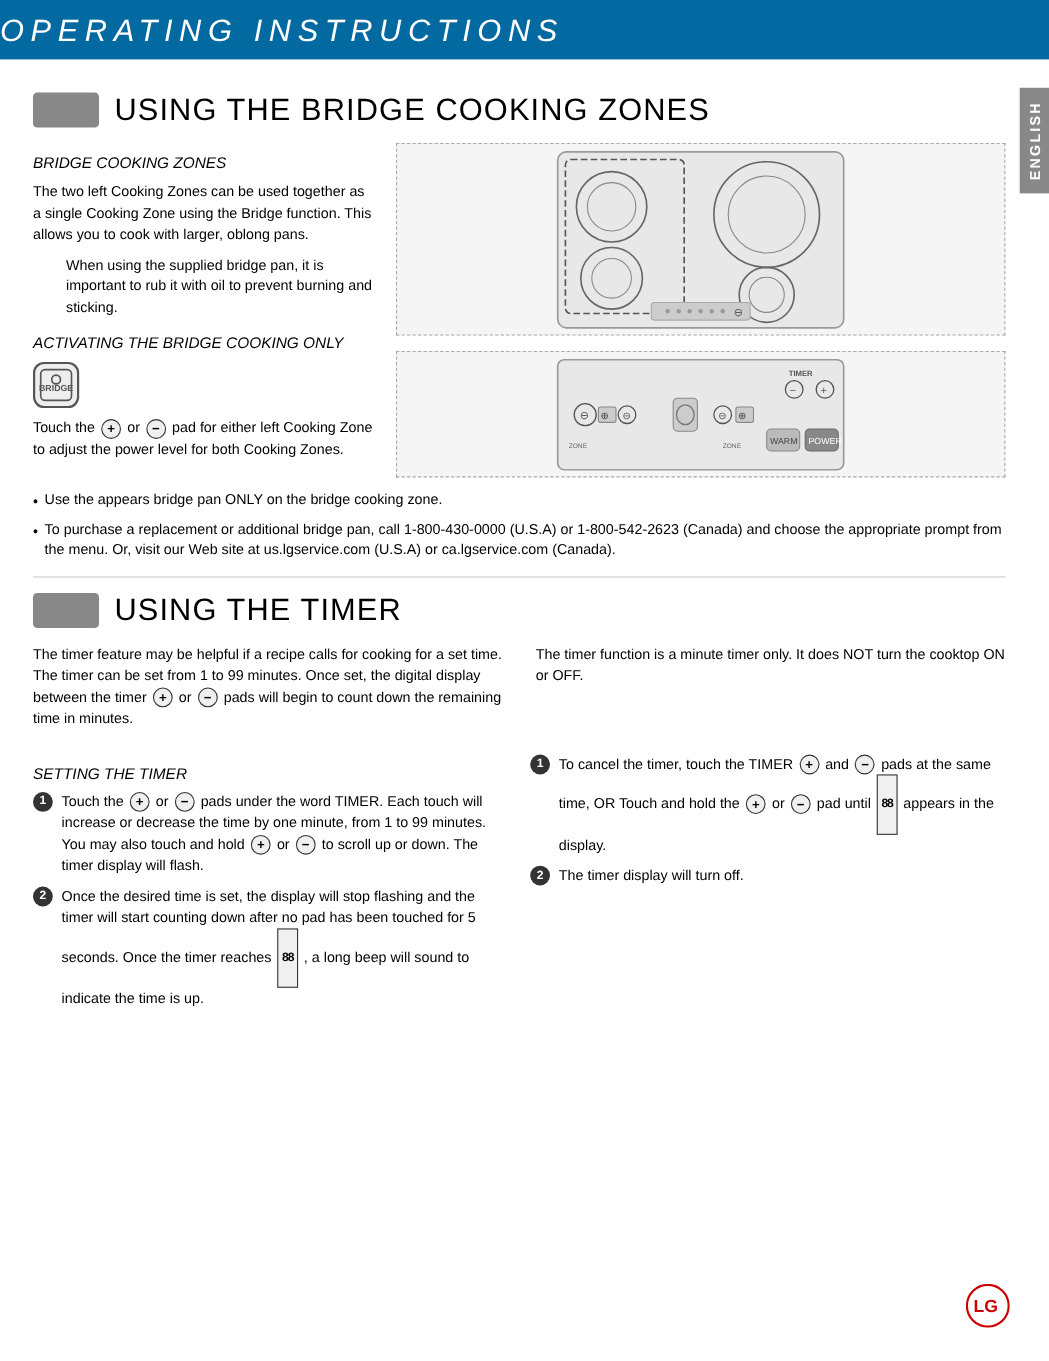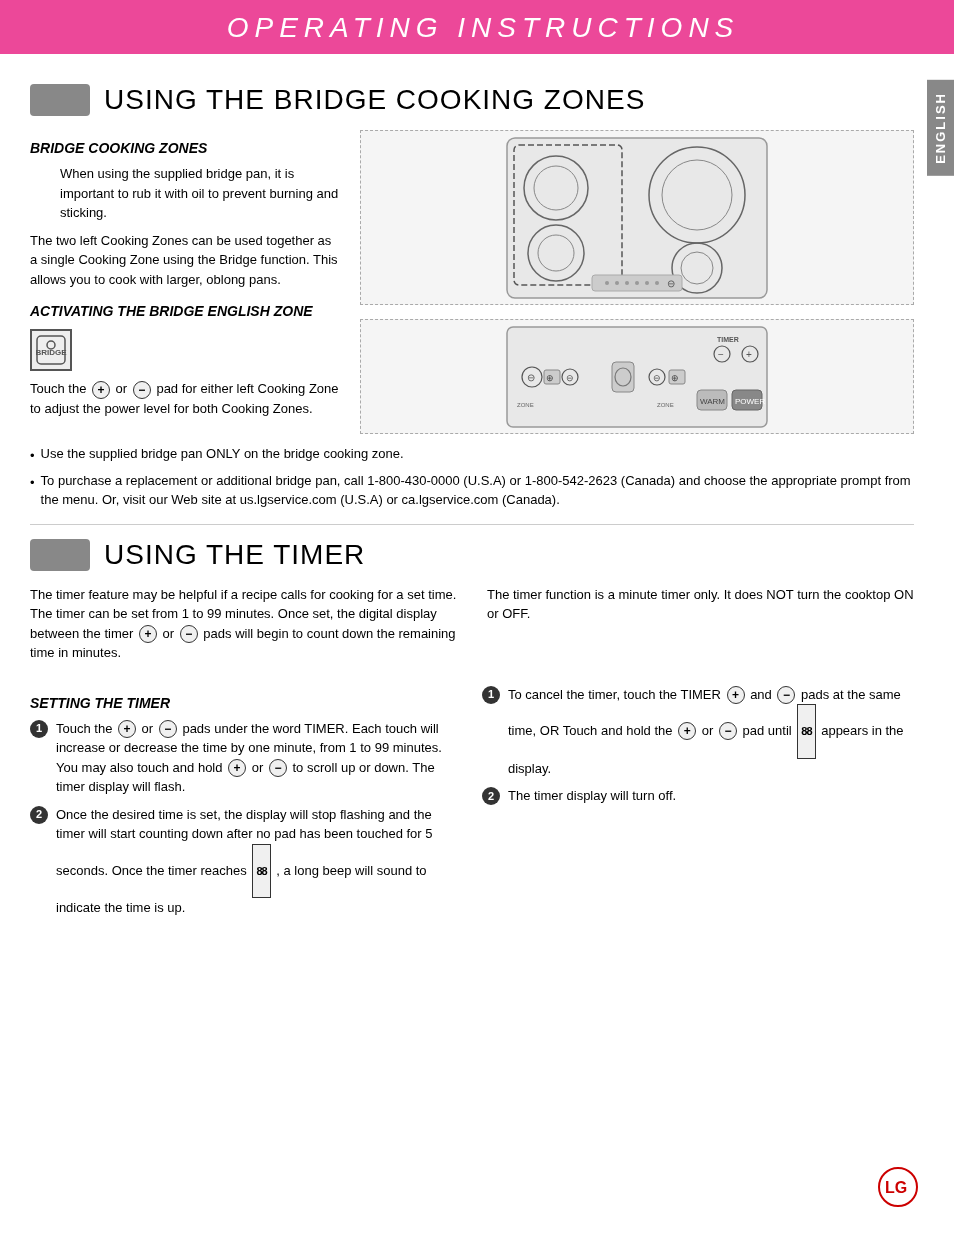--- a/index.html
+++ b/index.html
@@ -7,23 +7,23 @@
       font-family: Arial, sans-serif;
       background: #fff;
       width: 954px;
       min-height: 1237px;
       position: relative;
       overflow-x: hidden;
     }
 
     
     .header {
-      background: #ec4899;
-      text-align: center;
-      padding: 12px 0 10px 12px;
+      background: #0369a1;
+      text-align: left;
+      padding: 12px 0 10px 0;
       margin-bottom: 0;
     }
     .header-title {
       color: #fff;
       font-size: 28px;
       letter-spacing: 6px;
       font-weight: normal;
       font-style: italic;
       text-transform: uppercase;
     }
@@ -67,21 +67,21 @@
     .section-title {
       font-size: 28px;
       font-weight: normal;
       text-transform: uppercase;
       letter-spacing: 1px;
     }
 
     
     .sub-heading {
       font-size: 14px;
-      font-weight: bold;
+      font-weight: normal;
       font-style: italic;
       margin-bottom: 8px;
       margin-top: 10px;
     }
 
     
     .body-text {
       font-size: 13px;
       line-height: 1.5;
       margin-bottom: 8px;
@@ -126,21 +126,21 @@
       display: flex;
       align-items: flex-start;
       gap: 10px;
       margin-bottom: 8px;
       margin-top: 10px;
     }
     .bridge-icon {
       width: 42px;
       height: 42px;
       border: 2px solid #555;
-      border-radius: 0;
+      border-radius: 10px;
       display: flex;
       align-items: center;
       justify-content: center;
       flex-shrink: 0;
       background: #eee;
     }
 
     
     .inline-btn {
       display: inline-flex;
@@ -259,25 +259,25 @@
 
   <div class="section-header">
     <div class="section-bar"></div>
     <div class="section-title">USING THE BRIDGE COOKING ZONES</div>
   </div>
 
   <div class="two-col">
     <div class="col-left">
 
       <div class="sub-heading">BRIDGE COOKING ZONES</div>
+      <div class="body-text">The two left Cooking Zones can be used together as a single Cooking Zone using the Bridge function. This allows you to cook with larger, oblong pans.</div>
       <div class="body-text" style="padding-left:30px;">When using the supplied bridge pan, it is important to rub it with oil to prevent burning and sticking.</div>
-      <div class="body-text">The two left Cooking Zones can be used together as a single Cooking Zone using the Bridge function. This allows you to cook with larger, oblong pans.</div>
 
       <div class="sub-heading" style="margin-top:14px;">
-        <span>ACTIVATING THE BRIDGE ENGLISH ZONE</span>
+        <span>ACTIVATING THE BRIDGE COOKING ONLY</span>
       </div>
 
       <div class="bridge-icon-wrap">
         <div class="bridge-icon">
           <svg width="32" height="32" viewBox="0 0 32 32">
             <rect x="2" y="2" width="28" height="28" rx="4" fill="none" stroke="#555" stroke-width="1.5"></rect>
             <text x="16" y="21" font-size="8" text-anchor="middle" fill="#555" font-weight="bold">BRIDGE</text>
             <circle cx="16" cy="11" r="4" fill="none" stroke="#555" stroke-width="1.5"></circle>
           </svg>
         </div>
@@ -359,21 +359,21 @@
           <text x="155" y="85" font-size="6" fill="#666">ZONE</text>
         </svg>
       </div>
 
     </div>
   </div>
 
   <div class="bullet-list">
     <div class="bullet-item">
       <span class="bullet-dot">•</span>
-      <span>Use the supplied bridge pan ONLY on the bridge cooking zone.</span>
+      <span>Use the appears bridge pan ONLY on the bridge cooking zone.</span>
     </div>
     <div class="bullet-item">
       <span class="bullet-dot">•</span>
       <span>To purchase a replacement or additional bridge pan, call 1-800-430-0000 (U.S.A) or 1-800-542-2623 (Canada) and choose the appropriate prompt from the menu. Or, visit our Web site at us.lgservice.com (U.S.A) or ca.lgservice.com (Canada).</span>
     </div>
   </div>
 
   <hr class="divider">
 
   <div class="section-header">

